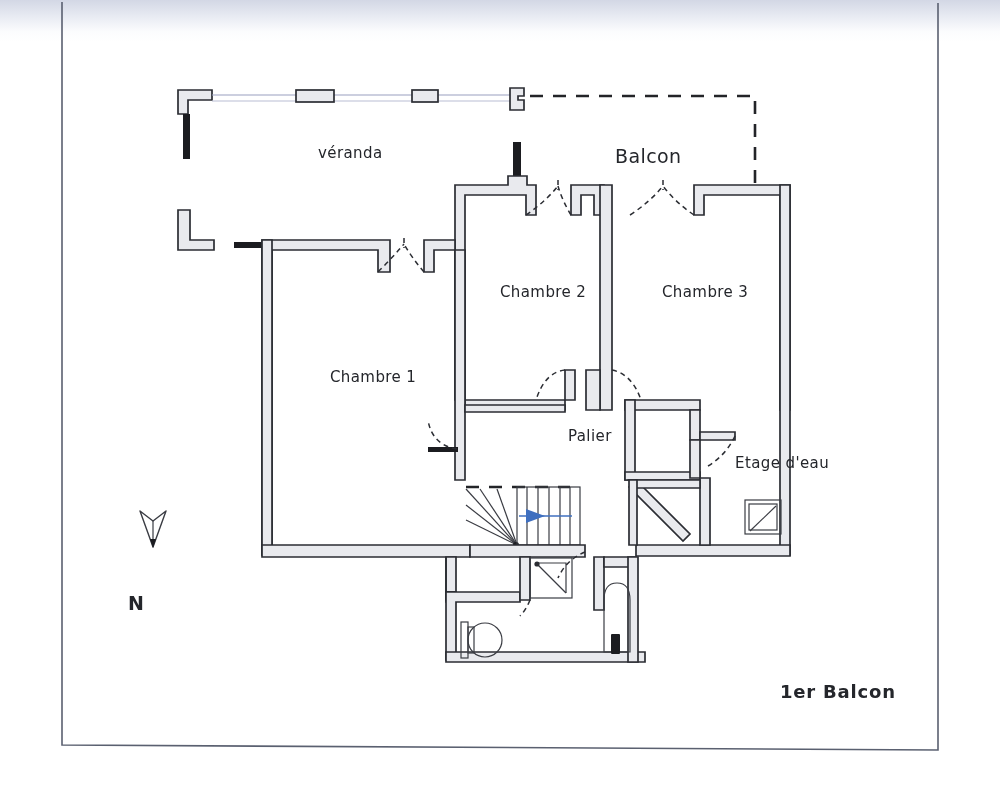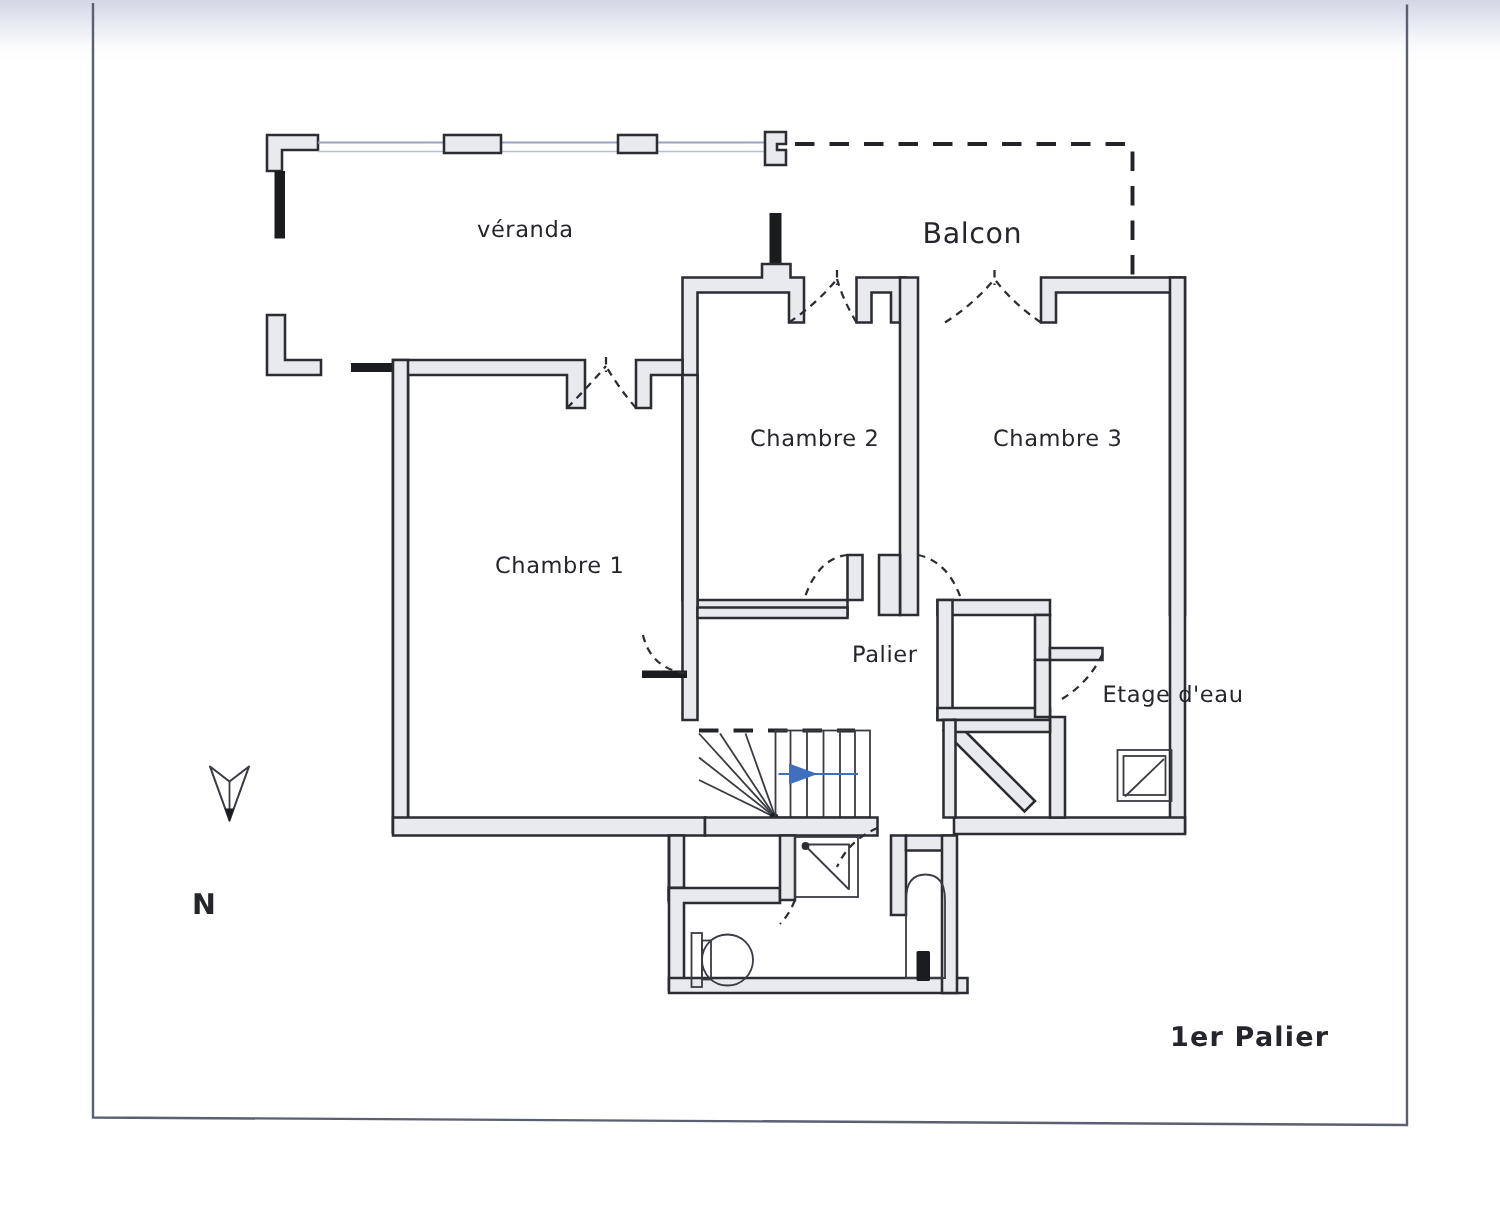--- a/index.html
+++ b/index.html
@@ -259,21 +259,21 @@
   </svg>
 
   <div class="rm-label lbl-veranda">véranda</div>
   <div class="rm-label lbl-balcon">Balcon</div>
   <div class="rm-label lbl-ch2">Chambre 2</div>
   <div class="rm-label lbl-ch3">Chambre 3</div>
   <div class="rm-label lbl-ch1">Chambre 1</div>
   <div class="rm-label lbl-palier">Palier</div>
   <div class="rm-label lbl-salle">Etage d'eau</div>
 
-  <div class="rm-label lbl-floor">1er Palier</div>
+  <div class="rm-label lbl-floor">1er Balcon</div>
 
   <svg style="position:absolute; left:132px; top:505px;" width="44" height="50">
     <path d="M 8,6 L 21,42 L 34,6 L 21,16 Z" fill="#ffffff" stroke="#3a3c43" stroke-width="1.4" stroke-linejoin="round"></path>
     <path d="M 21,16 L 21,42" stroke="#3a3c43" stroke-width="1.2"></path>
     <path d="M 18,34 L 21,43 L 24,34 Z" fill="#1b1c20"></path>
   </svg>
   <div class="rm-label lbl-north">N</div>
 
 </div>
 

